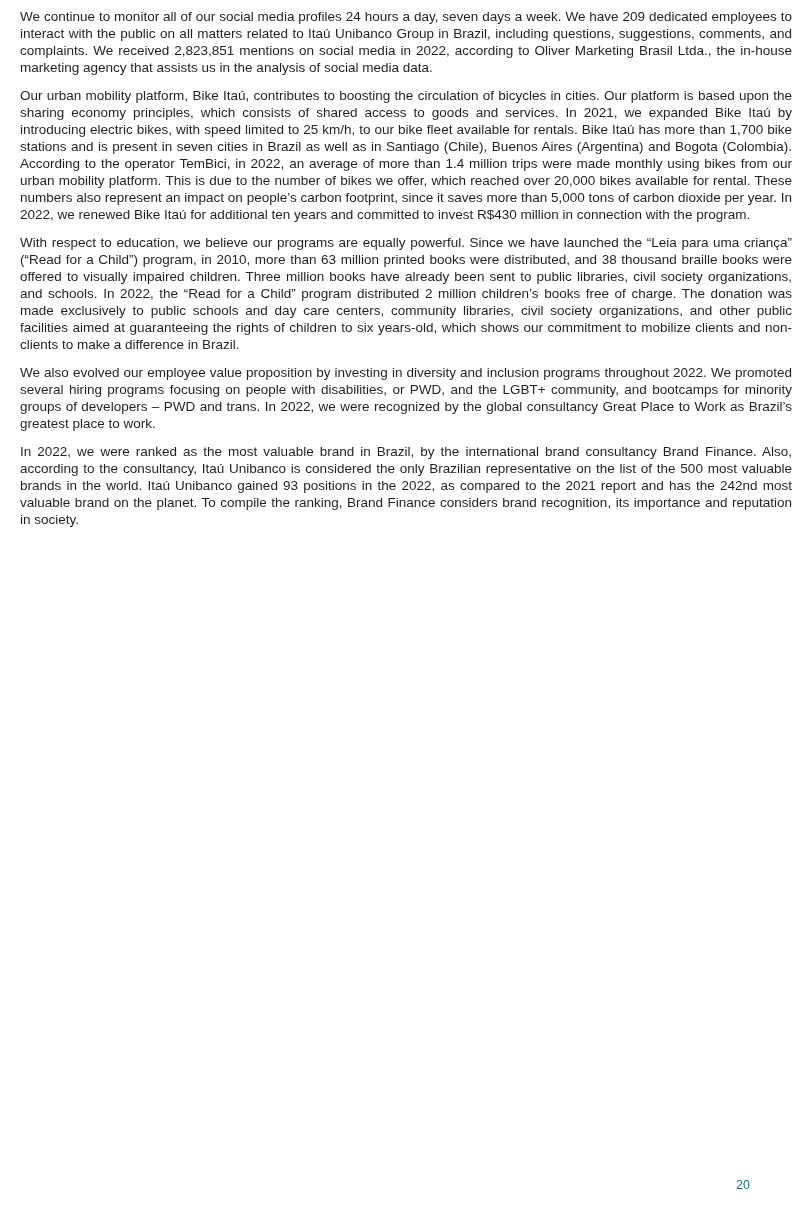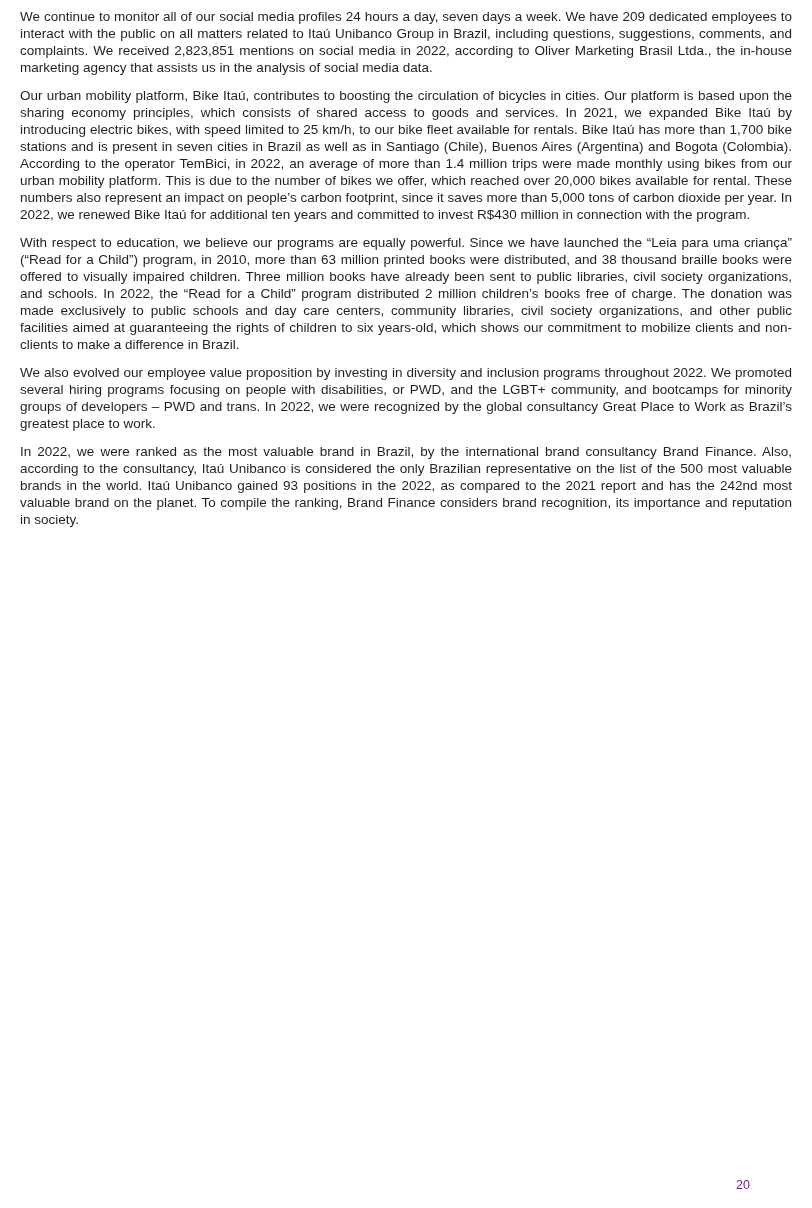--- a/index.html
+++ b/index.html
@@ -29,21 +29,21 @@
     line-height: 17px;
     text-align: justify;
     text-justify: inter-word;
     color: #231f20;
   }
   .page-number {
     position: absolute;
     right: 62px;
     bottom: 16px;
     font-size: 12.5px;
-    color: #701a75;
+    color: #0f766e;
   }
 </style>
 </head>
 <body>
 
 <div class="page">
   <div class="content">
     <p>We continue to monitor all of our social media profiles 24 hours a day, seven days a week. We have 209 dedicated employees to interact with the public on all matters related to Itaú Unibanco Group in Brazil, including questions, suggestions, comments, and complaints. We received 2,823,851 mentions on social media in 2022, according to Oliver Marketing Brasil Ltda., the in-house marketing agency that assists us in the analysis of social media data.</p>
     <p>Our urban mobility platform, Bike Itaú, contributes to boosting the circulation of bicycles in cities. Our platform is based upon the sharing economy principles, which consists of shared access to goods and services. In 2021, we expanded Bike Itaú by introducing electric bikes, with speed limited to 25 km/h, to our bike fleet available for rentals. Bike Itaú has more than 1,700 bike stations and is present in seven cities in Brazil as well as in Santiago (Chile), Buenos Aires (Argentina) and Bogota (Colombia). According to the operator TemBici, in 2022, an average of more than 1.4 million trips were made monthly using bikes from our urban mobility platform. This is due to the number of bikes we offer, which reached over 20,000 bikes available for rental. These numbers also represent an impact on people’s carbon footprint, since it saves more than 5,000 tons of carbon dioxide per year. In 2022, we renewed Bike Itaú for additional ten years and committed to invest R$430 million in connection with the program.</p>
     <p>With respect to education, we believe our programs are equally powerful. Since we have launched the “Leia para uma criança” (“Read for a Child”) program, in 2010, more than 63 million printed books were distributed, and 38 thousand braille books were offered to visually impaired children. Three million books have already been sent to public libraries, civil society organizations, and schools. In 2022, the “Read for a Child” program distributed 2 million children’s books free of charge. The donation was made exclusively to public schools and day care centers, community libraries, civil society organizations, and other public facilities aimed at guaranteeing the rights of children to six years-old, which shows our commitment to mobilize clients and non-clients to make a difference in Brazil.</p>

